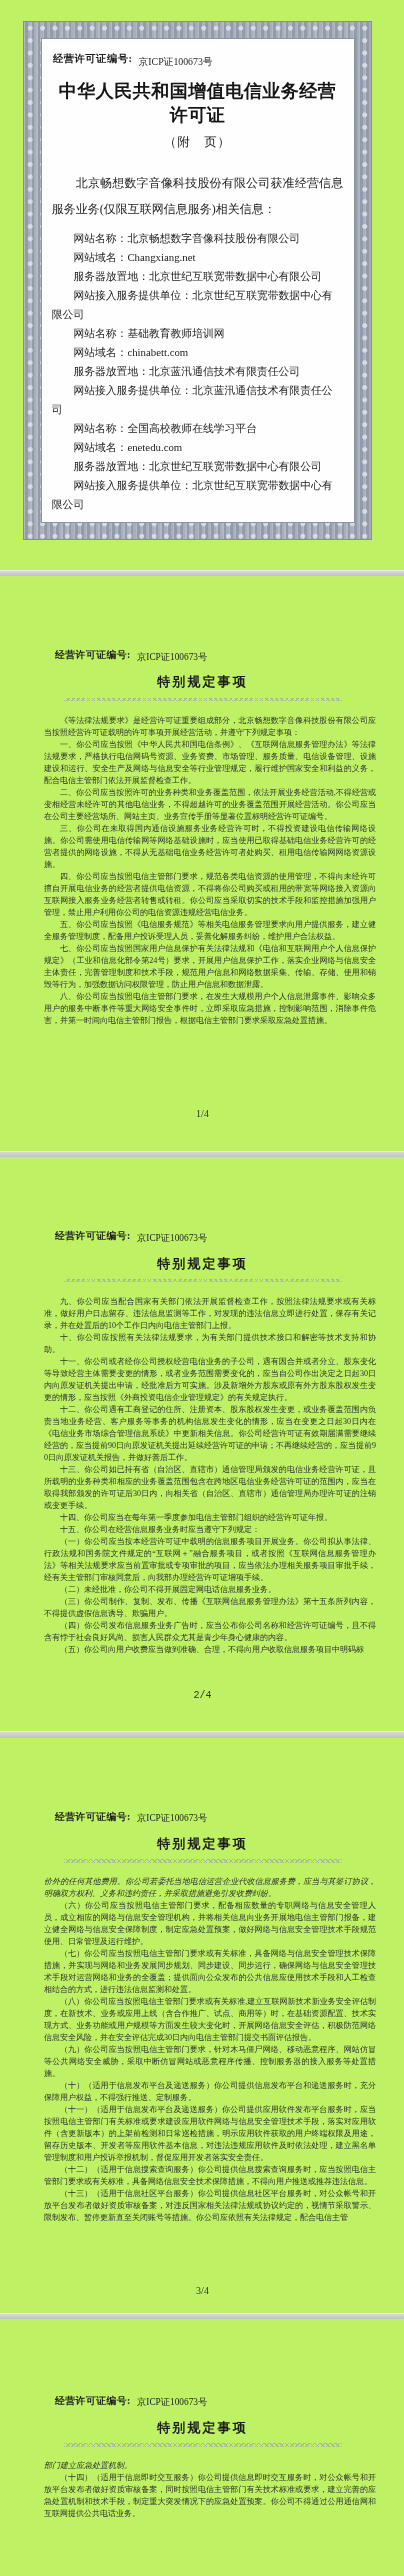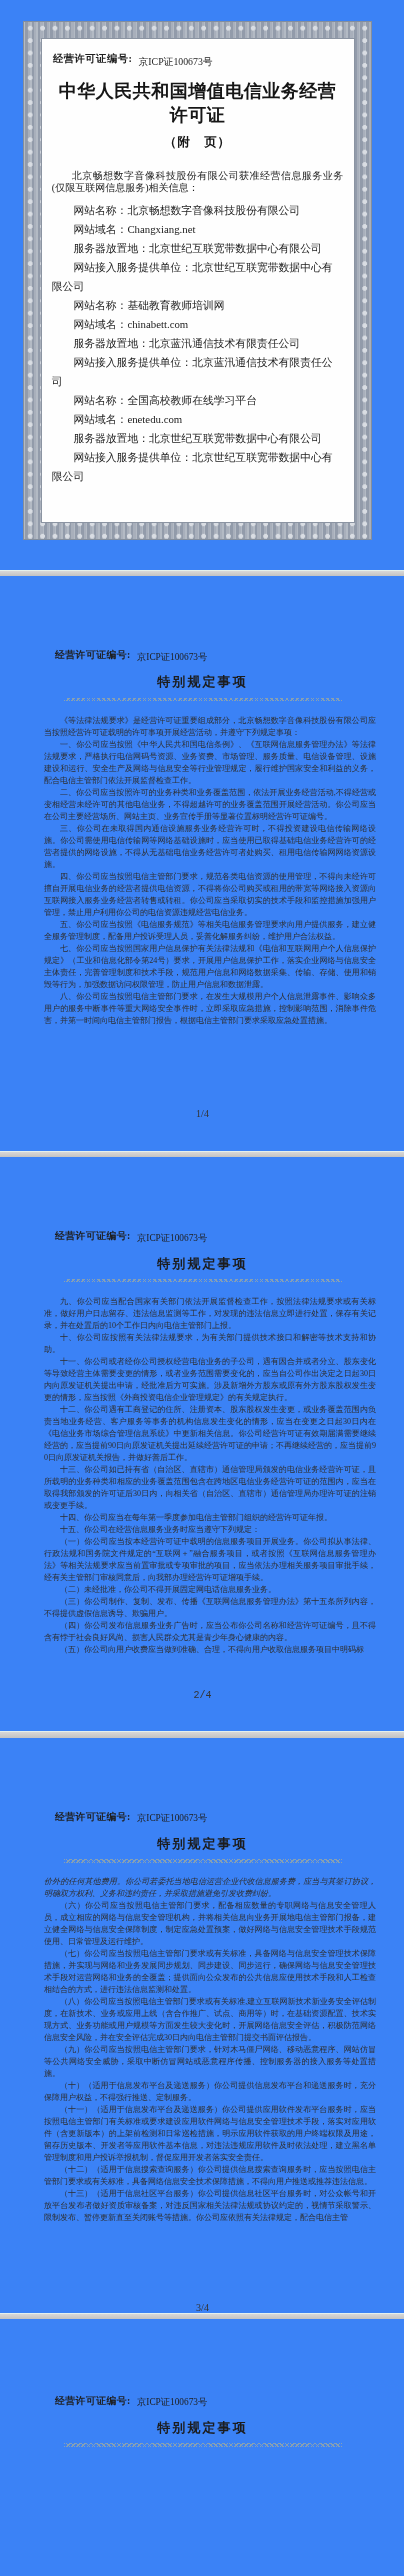--- a/index.html
+++ b/index.html
@@ -1,36 +1,36 @@
 <!DOCTYPE html>
 <html style="font-size:8.2px"><head>
 <meta charset="utf-8">
 <style>
   html,body{margin:0;padding:0;}
   body{width:405px;background:#ededed;font-family:"Liberation Serif","DejaVu Serif",serif;color:#2b2b2b;}
   .doc{width:405px;}
-  .page{position:relative;background:#3b82f6;overflow:hidden;box-sizing:border-box;}
+  .page{position:relative;background:#bef264;overflow:hidden;box-sizing:border-box;}
   .separator{height:6.2px;background:linear-gradient(#d8d8d8,#c2c2c2);border-top:1px solid #e4f0ec;box-sizing:border-box;}
 
   
   .cert{height:570px;}
   .cert-frame{position:absolute;left:23px;right:33px;top:20.6px;bottom:30px;
     border:1px solid #848e9c;box-sizing:border-box;padding:16.5px;
     background:
       radial-gradient(circle at 6.2px 6.2px,#d9dde3 0 2.1px,rgba(0,0,0,0) 2.6px) 0 0/12.4px 12.4px,
       radial-gradient(circle at 0 0,#6f7988 0 1.5px,rgba(0,0,0,0) 2.1px) 6.2px 6.2px/12.4px 12.4px,
       repeating-linear-gradient(90deg,#b3bac4 0 1.5px,#929baa 1.5px 4.1px,#a8afbb 4.1px 6.2px);}
   .cert-inner{width:100%;height:100%;box-sizing:border-box;background:#fefefe;
     border:0.5px solid #8b94a2;padding:13.4px 9.3px;position:relative;}
   .cert-header{padding-left:2.1px;}
   .lic-label{font-size:10.3px;font-weight:bold;color:#1f1f1f;letter-spacing:0.5px;}
   .lic-number{font-size:9.8px;margin-left:4.1px;position:relative;top:2.6px;color:#1f1f1f;}
   .cert-title{margin:12.4px 0 0;text-align:center;font-size:18px;font-weight:bold;letter-spacing:0.5px;color:#161616;}
-  .cert-subtitle{margin:7.2px 0 0;text-align:center;font-size:12.4px;font-weight:bold;letter-spacing:1px;color:#161616;}
-  .cert-intro{margin:18.5px 1px 0;font-size:10px;line-height:12px;text-indent:2em;text-align:justify;word-break:break-all;color:#222;}
+  .cert-subtitle{margin:7.2px 0 0;text-align:center;font-size:12.4px;font-weight:normal;letter-spacing:1px;color:#161616;}
+  .cert-intro{margin:18.5px 1px 0;font-size:12px;line-height:26px;text-indent:2em;text-align:justify;word-break:break-all;color:#222;}
   .cert-info{margin:7.2px 1px 0;}
   .cert-info p{margin:0;font-size:10.8px;line-height:19px;text-indent:2em;text-align:left;word-break:break-all;color:#222;}
 
   
   .special{padding-top:73px;}
   .sp2{height:575px;} .sp3{height:574px;} .sp4{height:575px;} .sp5{height:554px;padding-top:76px;}
   .sp-header{padding-left:55px;}
   .sp-header .lic-label{font-size:9.8px;}
   .sp-header .lic-number{font-size:9.3px;top:1.5px;}
   .sp-title{margin:11.3px 0 0;text-align:center;font-size:13px;font-weight:bold;letter-spacing:2.1px;color:#1c1c1c;}
@@ -137,29 +137,33 @@
       <p class="cont">价外的任何其他费用。你公司若委托当地电信运营企业代收信息服务费，应当与其签订协议，明确双方权利、义务和违约责任，并采取措施避免引发收费纠纷。</p>
       <p>（六）你公司应当按照电信主管部门要求，配备相应数量的专职网络与信息安全管理人员，成立相应的网络与信息安全管理机构，并将相关信息向业务开展地电信主管部门报备，建立健全网络与信息安全保障制度，制定应急处置预案，做好网络与信息安全管理技术手段规范使用、日常管理及运行维护。</p>
       <p>（七）你公司应当按照电信主管部门要求或有关标准，具备网络与信息安全管理技术保障措施，并实现与网络和业务发展同步规划、同步建设、同步运行，确保网络与信息安全管理技术手段对运营网络和业务的全覆盖；提供面向公众发布的公共信息应使用技术手段和人工检查相结合的方式，进行违法信息监测和处置。</p>
       <p>（八）你公司应当按照电信主管部门要求或有关标准,建立互联网新技术新业务安全评估制度，在新技术、业务或应用上线（含合作推广、试点、商用等）时，在基础资源配置、技术实现方式、业务功能或用户规模等方面发生较大变化时，开展网络信息安全评估，积极防范网络信息安全风险，并在安全评估完成30日内向电信主管部门提交书面评估报告。</p>
       <p>（九）你公司应当按照电信主管部门要求，针对木马僵尸网络、移动恶意程序、网站仿冒等公共网络安全威胁，采取中断仿冒网站或恶意程序传播、控制服务器的接入服务等处置措施。</p>
       <p>（十）（适用于信息发布平台及递送服务）你公司提供信息发布平台和递送服务时，充分保障用户权益，不得强行推送、定制服务。</p>
       <p>（十一）（适用于信息发布平台及递送服务）你公司提供应用软件发布平台服务时，应当按照电信主管部门有关标准或要求建设应用软件网络与信息安全管理技术手段，落实对应用软件（含更新版本）的上架前检测和日常巡检措施，明示应用软件获取的用户终端权限及用途，留存历史版本、开发者等应用软件基本信息，对违法违规应用软件及时依法处理，建立黑名单管理制度和用户投诉举报机制，督促应用开发者落实安全责任。</p>
       <p>（十二）（适用于信息搜索查询服务）你公司提供信息搜索查询服务时，应当按照电信主管部门要求或有关标准，具备网络信息安全技术保障措施，不得向用户推送或推荐违法信息。</p>
       <p>（十三）（适用于信息社区平台服务）你公司提供信息社区平台服务时，对公众帐号和开放平台发布者做好资质审核备案，对违反国家相关法律法规或协议约定的，视情节采取警示、限制发布、暂停更新直至关闭账号等措施。你公司应依照有关法律规定，配合电信主管</p>
     </div>
-    <div class="pagenum" style="bottom:0;">3/4</div>
+    <div class="pagenum" style="bottom:17px;">3/4</div>
   </section>
 
   <div class="separator"></div>
 
   <section class="page special sp5">
     <div class="sp-header">
       <span class="lic-label">经营许可证编号:</span>
       <span class="lic-number">京ICP证100673号</span>
     </div>
     <h2 class="sp-title">特别规定事项</h2>
     <div class="zigzag"></div>
+    <div class="sp-body">
+      <p class="cont">部门建立应急处置机制。</p>
+      <p>（十四）（适用于信息即时交互服务）你公司提供信息即时交互服务时，对公众帐号和开放平台发布者做好资质审核备案，同时按照电信主管部门有关技术标准或要求，建立完善的应急处置机制和技术手段，制定重大突发情况下的应急处置预案。你公司不得通过公用通信网和互联网提供公共电话业务。</p>
+    </div>
 
   </section>
 
 </div>
 
 
 </body></html>

